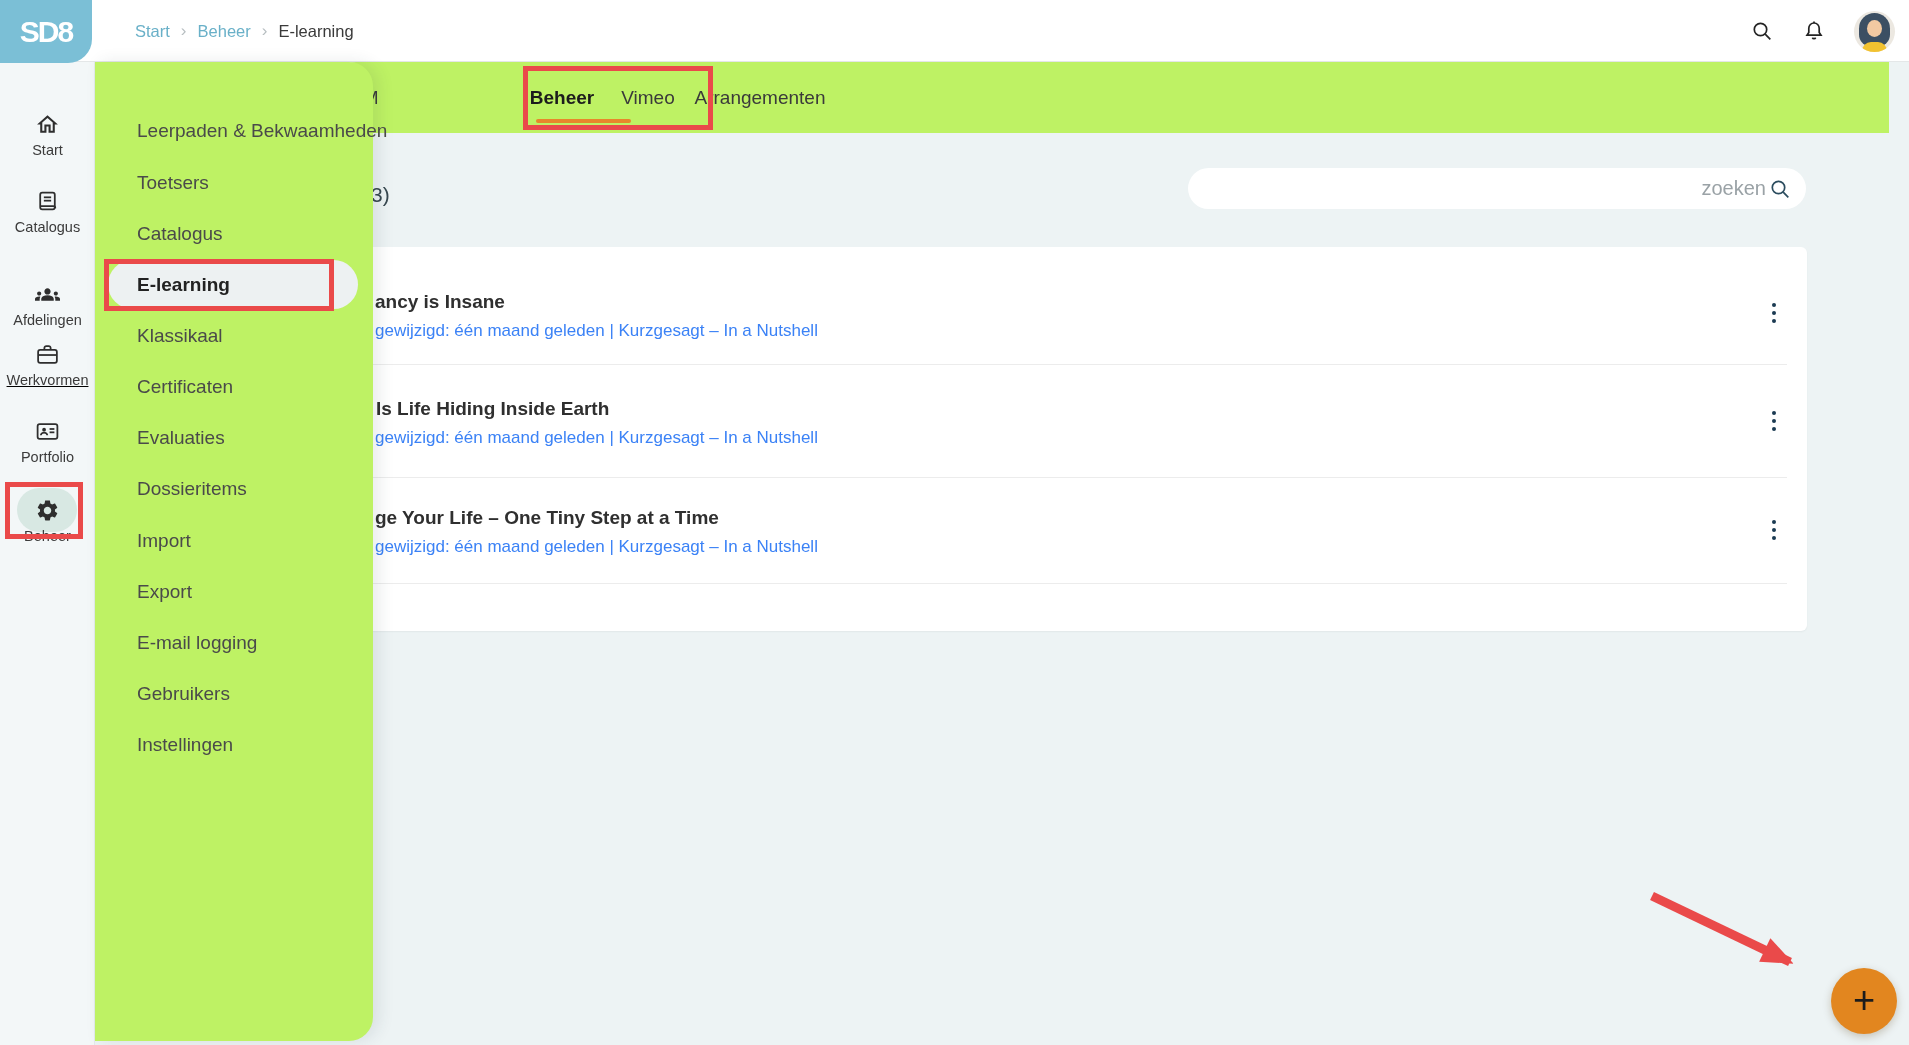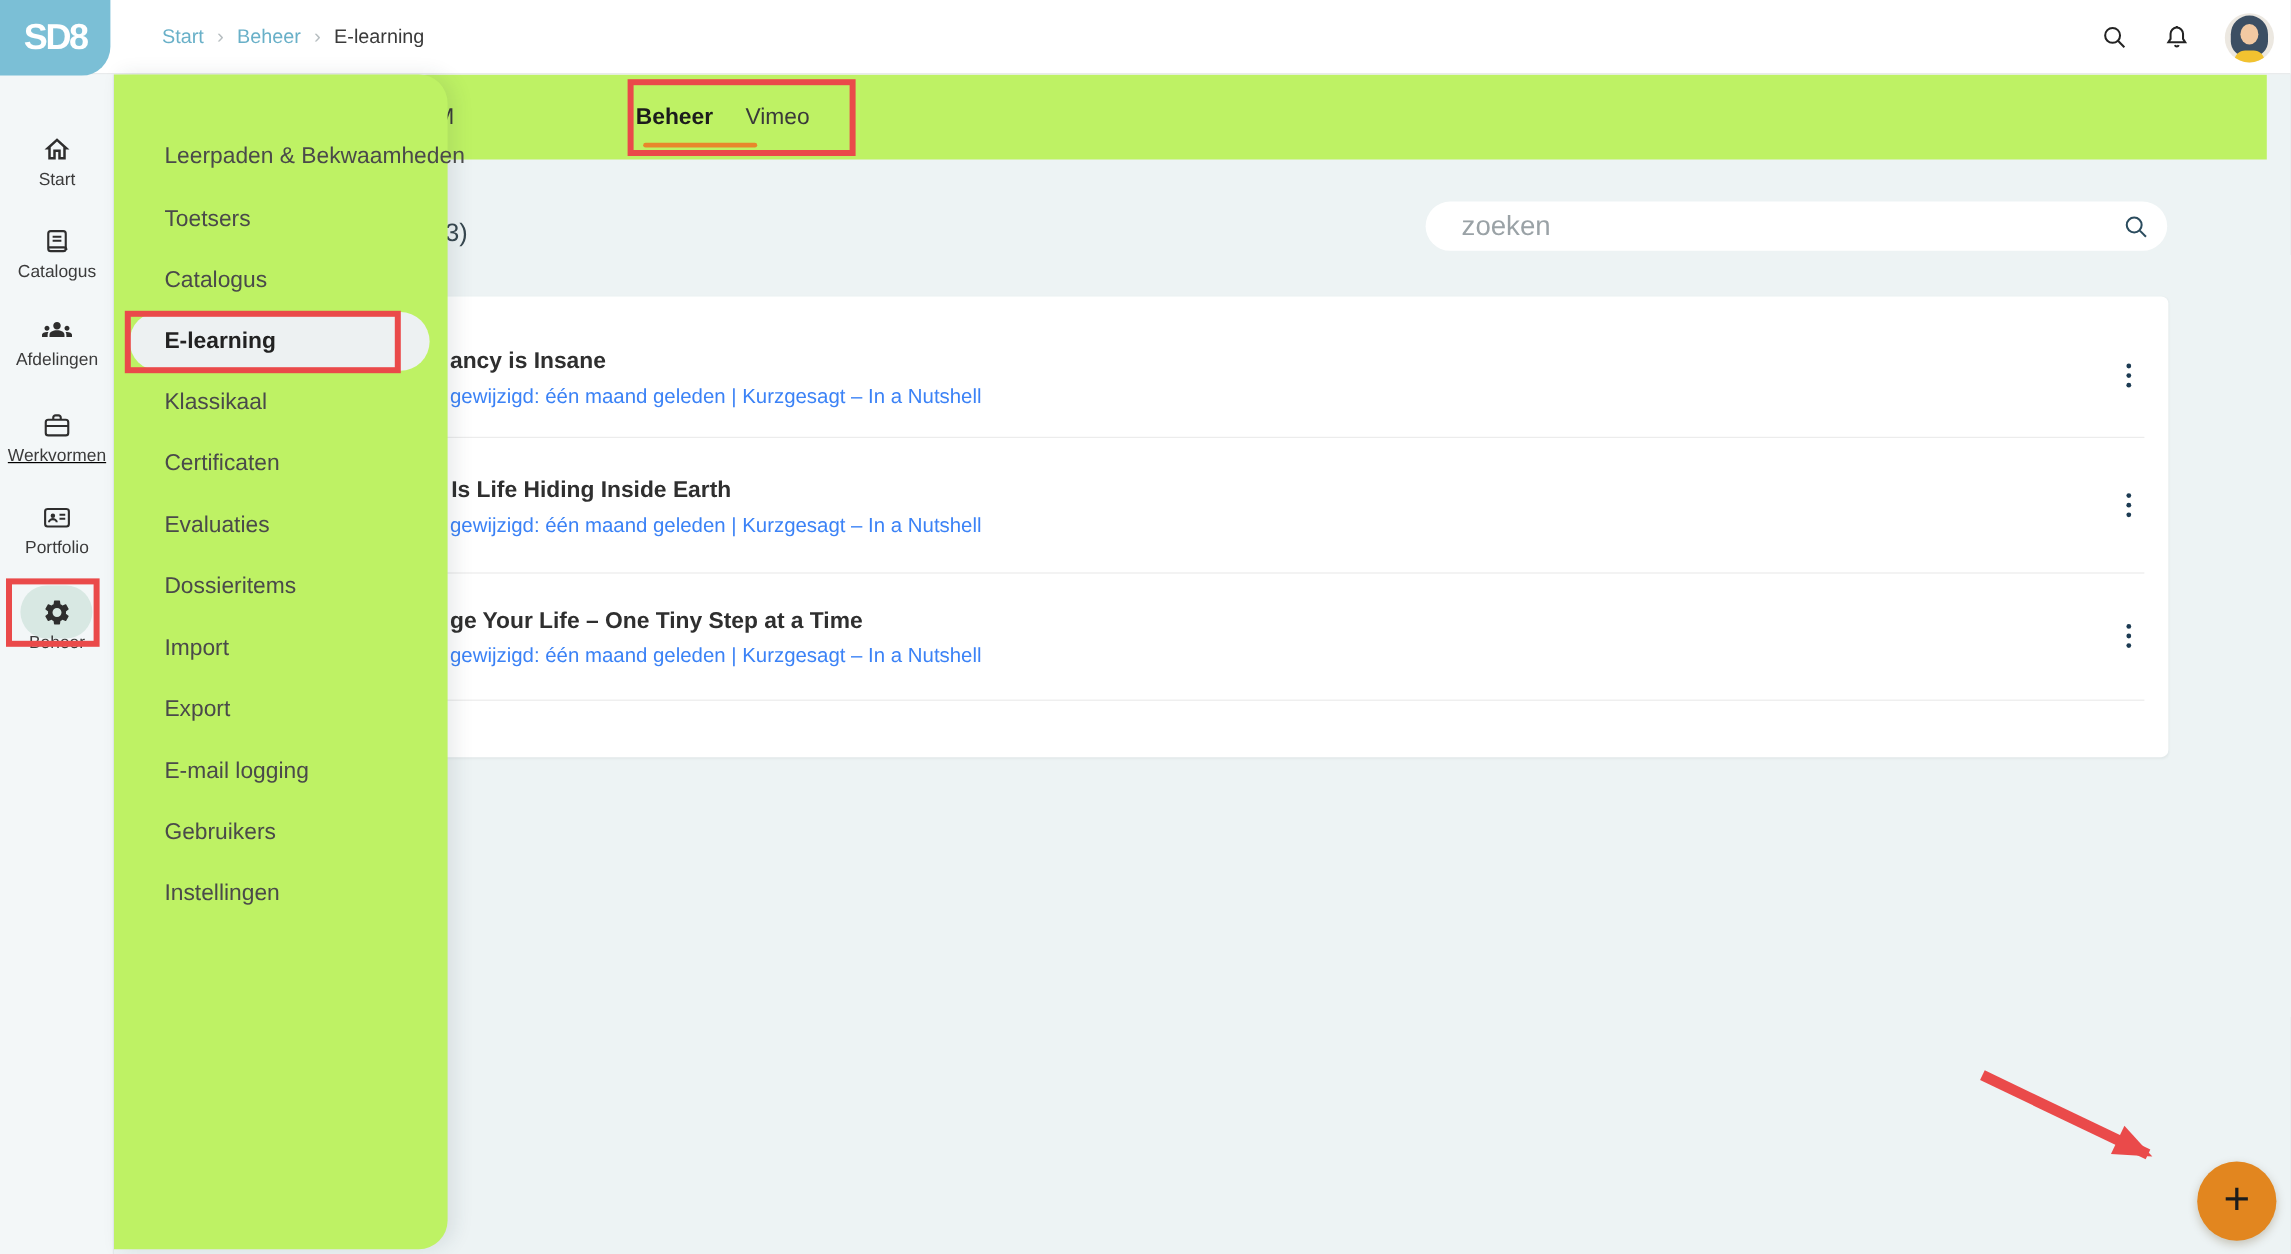--- a/index.html
+++ b/index.html
@@ -39,21 +39,21 @@
   
   .tabband{left:336px;top:62px;width:1553px;height:71px;background:#bef264;border-radius:20px 0 0 0;z-index:2;}
   .tab{position:absolute;top:0;height:71px;display:flex;align-items:center;font-size:19px;color:#3a3a3a;transform:translateX(-50%);cursor:pointer;white-space:nowrap;}
   .tab.cut{transform:none;}
   .tab.active{font-weight:bold;color:#1c1c1c;}
   .tab-underline{position:absolute;left:536px;top:119px;width:95px;height:4px;border-radius:2px;background:#e8872b;}
 
   
   .count-frag{left:371px;top:183px;font-size:21px;color:#37474f;z-index:1;}
   .searchbar{left:1188px;top:168px;width:618px;height:41px;background:#ffffff;border-radius:21px;display:flex;align-items:center;padding:0 14px 0 28px;z-index:3;}
-  .searchbar input{flex:1;border:none;outline:none;background:transparent;font-size:23px;color:#3a3a3a;}
+  .searchbar input{flex:1;border:none;outline:none;background:transparent;font-size:20px;color:#3a3a3a;text-align:right;}
   .searchbar input::placeholder{color:#9aa2a6;}
   .search-glyph{width:24px;height:24px;color:#2b4c5e;cursor:pointer;}
 
   .card{left:310px;top:247px;width:1497px;height:384px;background:#ffffff;border-radius:6px;box-shadow:0 1px 2px rgba(50,60,70,.06);z-index:1;}
   .row-title{position:absolute;font-size:19px;font-weight:bold;color:#2f2f2f;white-space:nowrap;transform:translateY(-50%);}
   .row-meta{position:absolute;font-size:17px;color:#3b82f6;white-space:nowrap;transform:translateY(-50%);}
   .divider{position:absolute;left:20px;width:1457px;height:1px;background:#ececec;}
   .kebab{position:absolute;left:1449px;width:30px;height:40px;transform:translateY(-50%);display:flex;flex-direction:column;align-items:center;justify-content:center;gap:4px;cursor:pointer;}
   .kebab i{width:4px;height:4px;border-radius:50%;background:#1b3a52;}
 
@@ -65,20 +65,21 @@
 </style>
 </head>
 <body>
 
 <div class="screen">
 
   <div class="abs tabband">
     <div class="tab cut" style="left:13px;">RM</div>
     <div class="tab active" style="left:226px;">Beheer</div>
     <div class="tab" style="left:312px;">Vimeo</div>
+    <div class="tab" style="left:424px;">Arrangementen</div>
   </div>
   <div class="abs tab-underline" style="left:536px;top:119px;z-index:2;"></div>
 
   <div class="abs count-frag">3)</div>
 
   <div class="abs searchbar">
     <input type="text" placeholder="zoeken" style="">
     <svg class="search-glyph" viewBox="0 0 24 24" fill="none" stroke="currentColor" stroke-width="1.7">
       <circle cx="10.5" cy="10.5" r="6.2"></circle>
         <line x1="15.2" y1="15.2" x2="20.3" y2="20.3"></line>
@@ -151,21 +152,21 @@
     </div>
     <div class="side-item" style="top:127px;">
       <svg class="s-icon" viewBox="0 0 24 24" fill="none" stroke="currentColor" stroke-width="1.7">
           <rect x="5" y="3.5" width="14" height="16" rx="2"></rect>
           <line x1="8.5" y1="8" x2="15.5" y2="8"></line>
           <line x1="8.5" y1="11.2" x2="15.5" y2="11.2"></line>
           <path d="M5 16.5h12.5a2 2 0 0 1 2 2"></path>
         </svg>
       <span class="s-label">Catalogus</span>
     </div>
-    <div class="side-item" style="top:200px;">
+    <div class="side-item" style="top:220px;">
       <svg class="s-icon" viewBox="0 0 24 24" fill="currentColor">
           <path d="M12 12.75c1.63 0 3.07.39 4.24.9 1.08.48 1.76 1.56 1.76 2.73V18H6v-1.61c0-1.18.68-2.26 1.76-2.73 1.17-.52 2.61-.91 4.24-.91zM4 13c1.1 0 2-.9 2-2s-.9-2-2-2-2 .9-2 2 .9 2 2 2zm1.13 1.1c-.37-.06-.74-.1-1.13-.1-.99 0-1.93.21-2.78.58C.48 14.9 0 15.62 0 16.43V18h4.5v-1.61c0-.83.23-1.61.63-2.29zM20 13c1.1 0 2-.9 2-2s-.9-2-2-2-2 .9-2 2 .9 2 2 2zm4 3.43c0-.81-.48-1.53-1.22-1.85-.85-.37-1.79-.58-2.78-.58-.39 0-.76.04-1.13.1.4.68.63 1.46.63 2.29V18H24v-1.57zM12 6c1.66 0 3 1.34 3 3s-1.34 3-3 3-3-1.34-3-3 1.34-3 3-3z"></path>
         </svg>
       <span class="s-label">Afdelingen</span>
     </div>
     <div class="side-item" style="top:280px;text-decoration:underline;">
       <svg class="s-icon" viewBox="0 0 24 24" fill="none" stroke="currentColor" stroke-width="1.7">
           <rect x="3" y="7.5" width="18" height="12.5" rx="2"></rect>
           <path d="M9 7.5V5.8A1.8 1.8 0 0 1 10.8 4h2.4A1.8 1.8 0 0 1 15 5.8v1.7"></path>
           <line x1="3" y1="12.5" x2="21" y2="12.5"></line>

